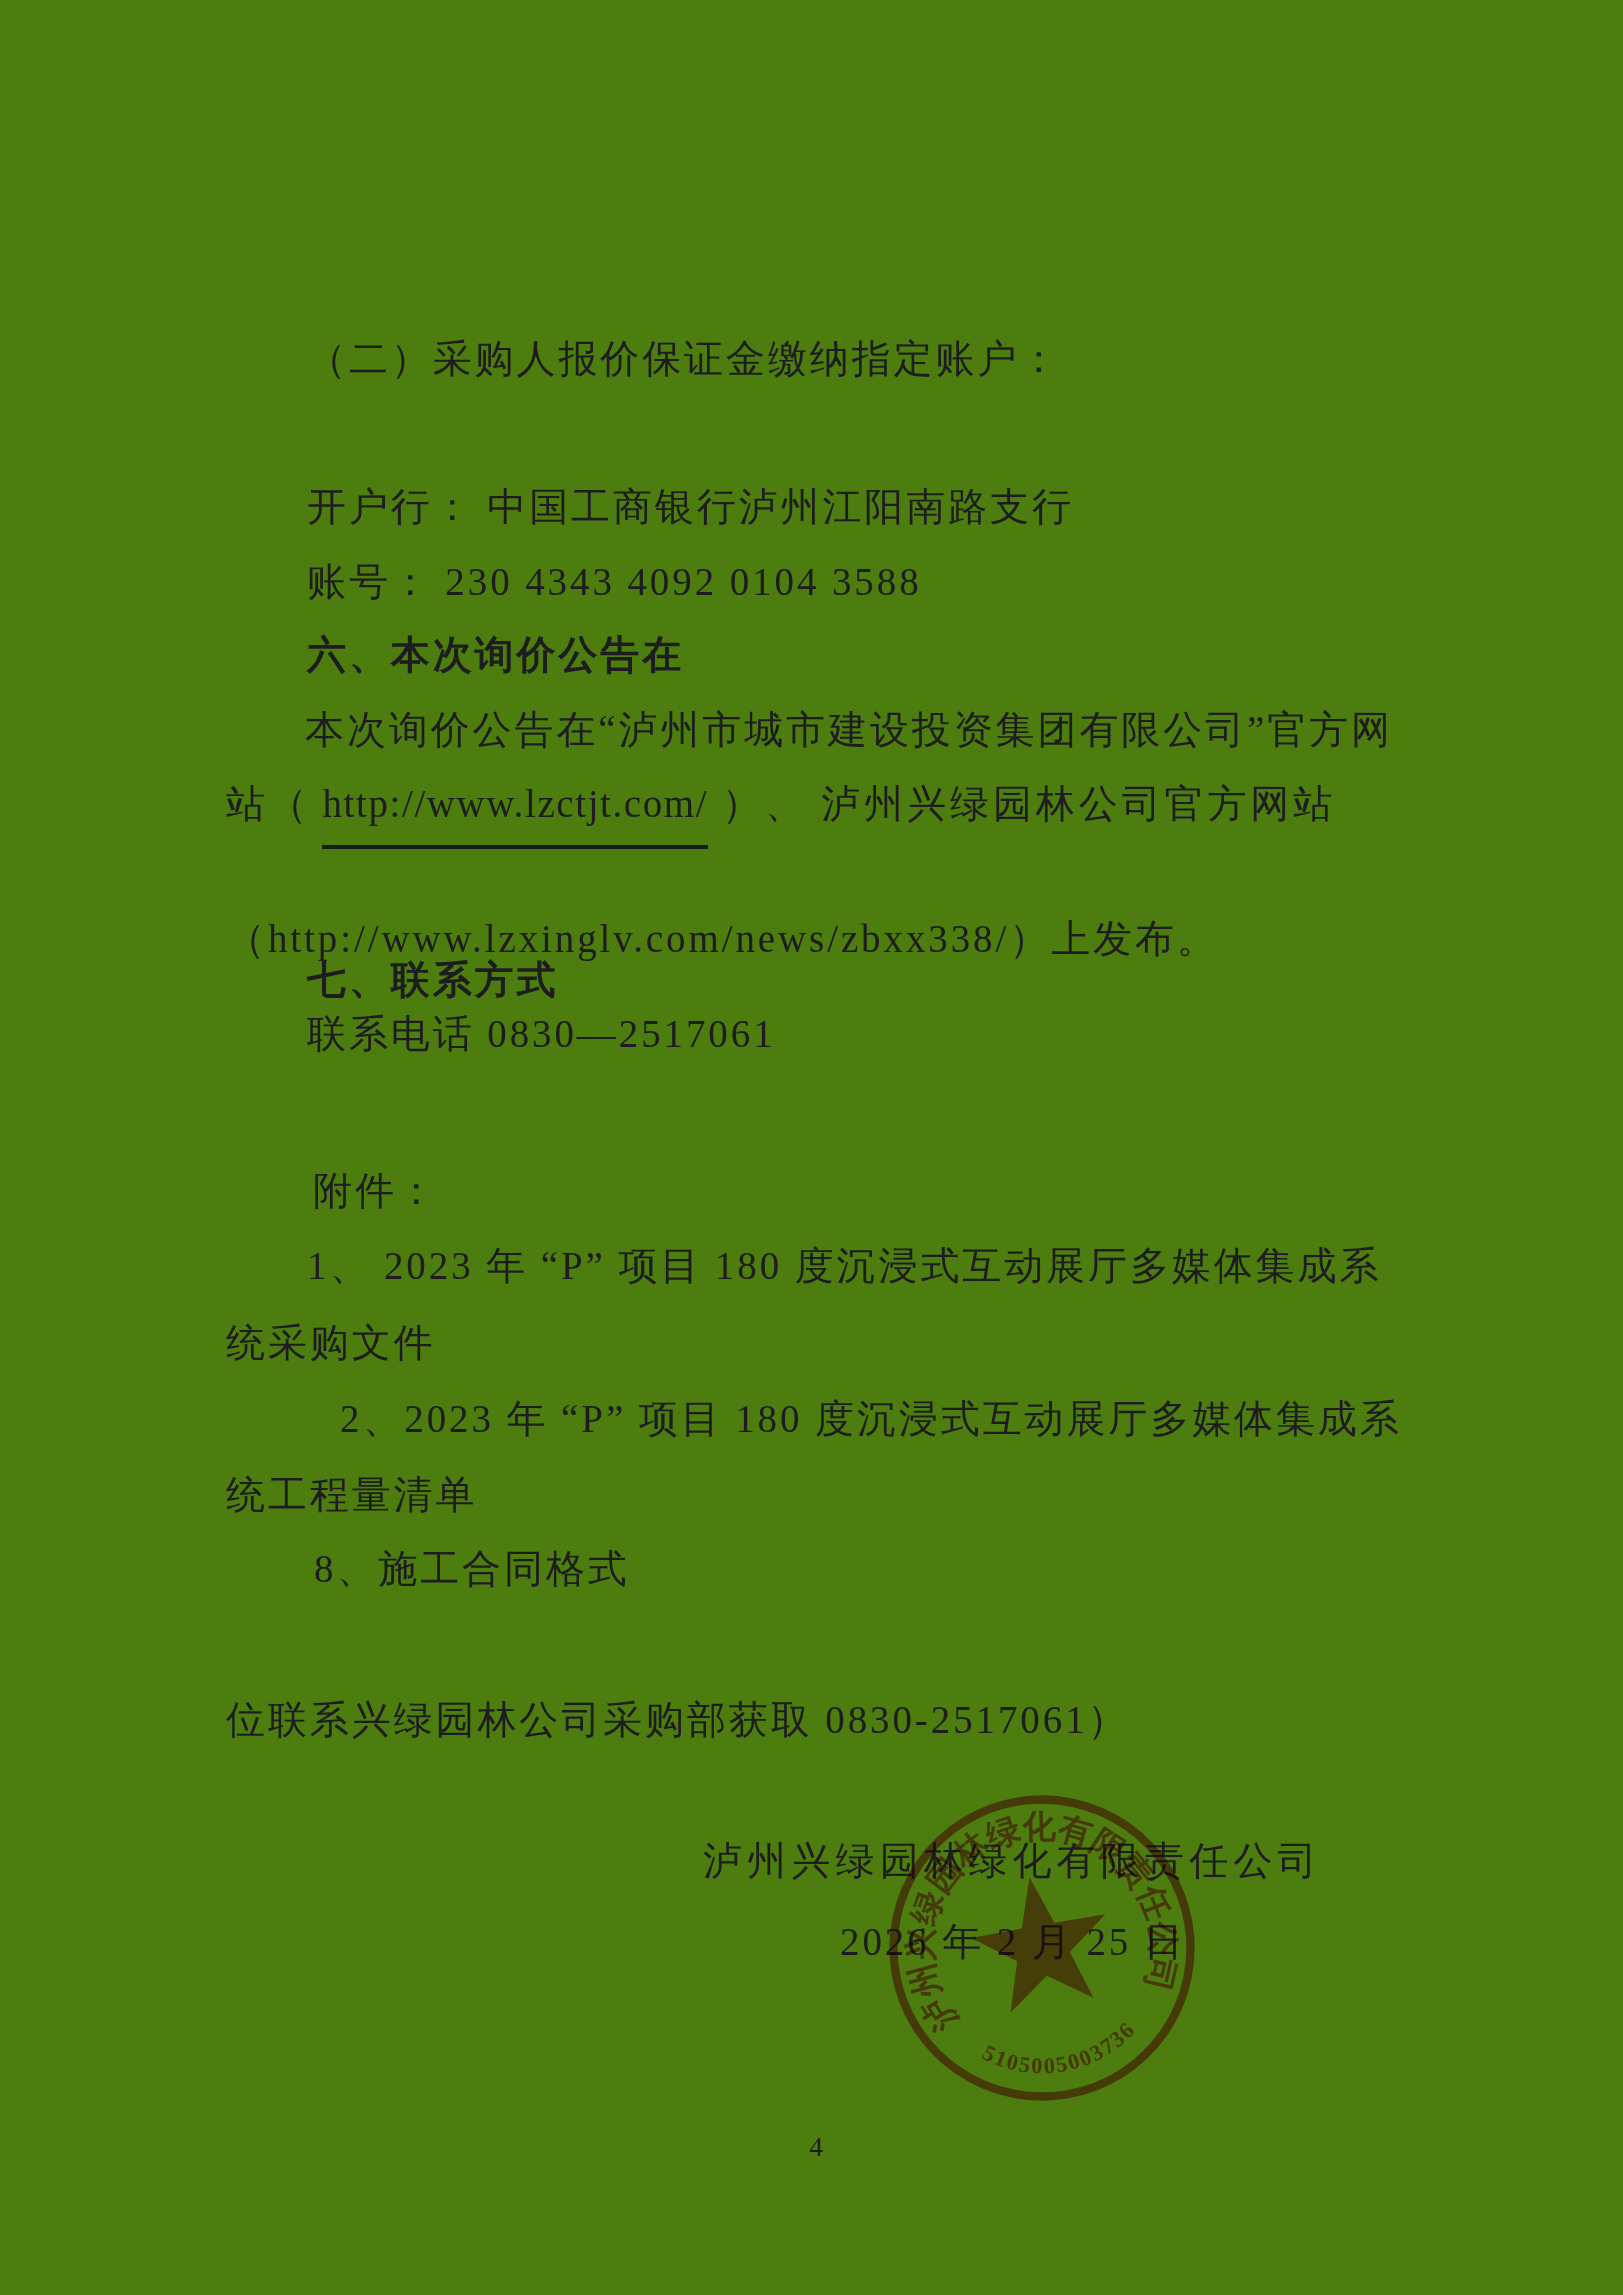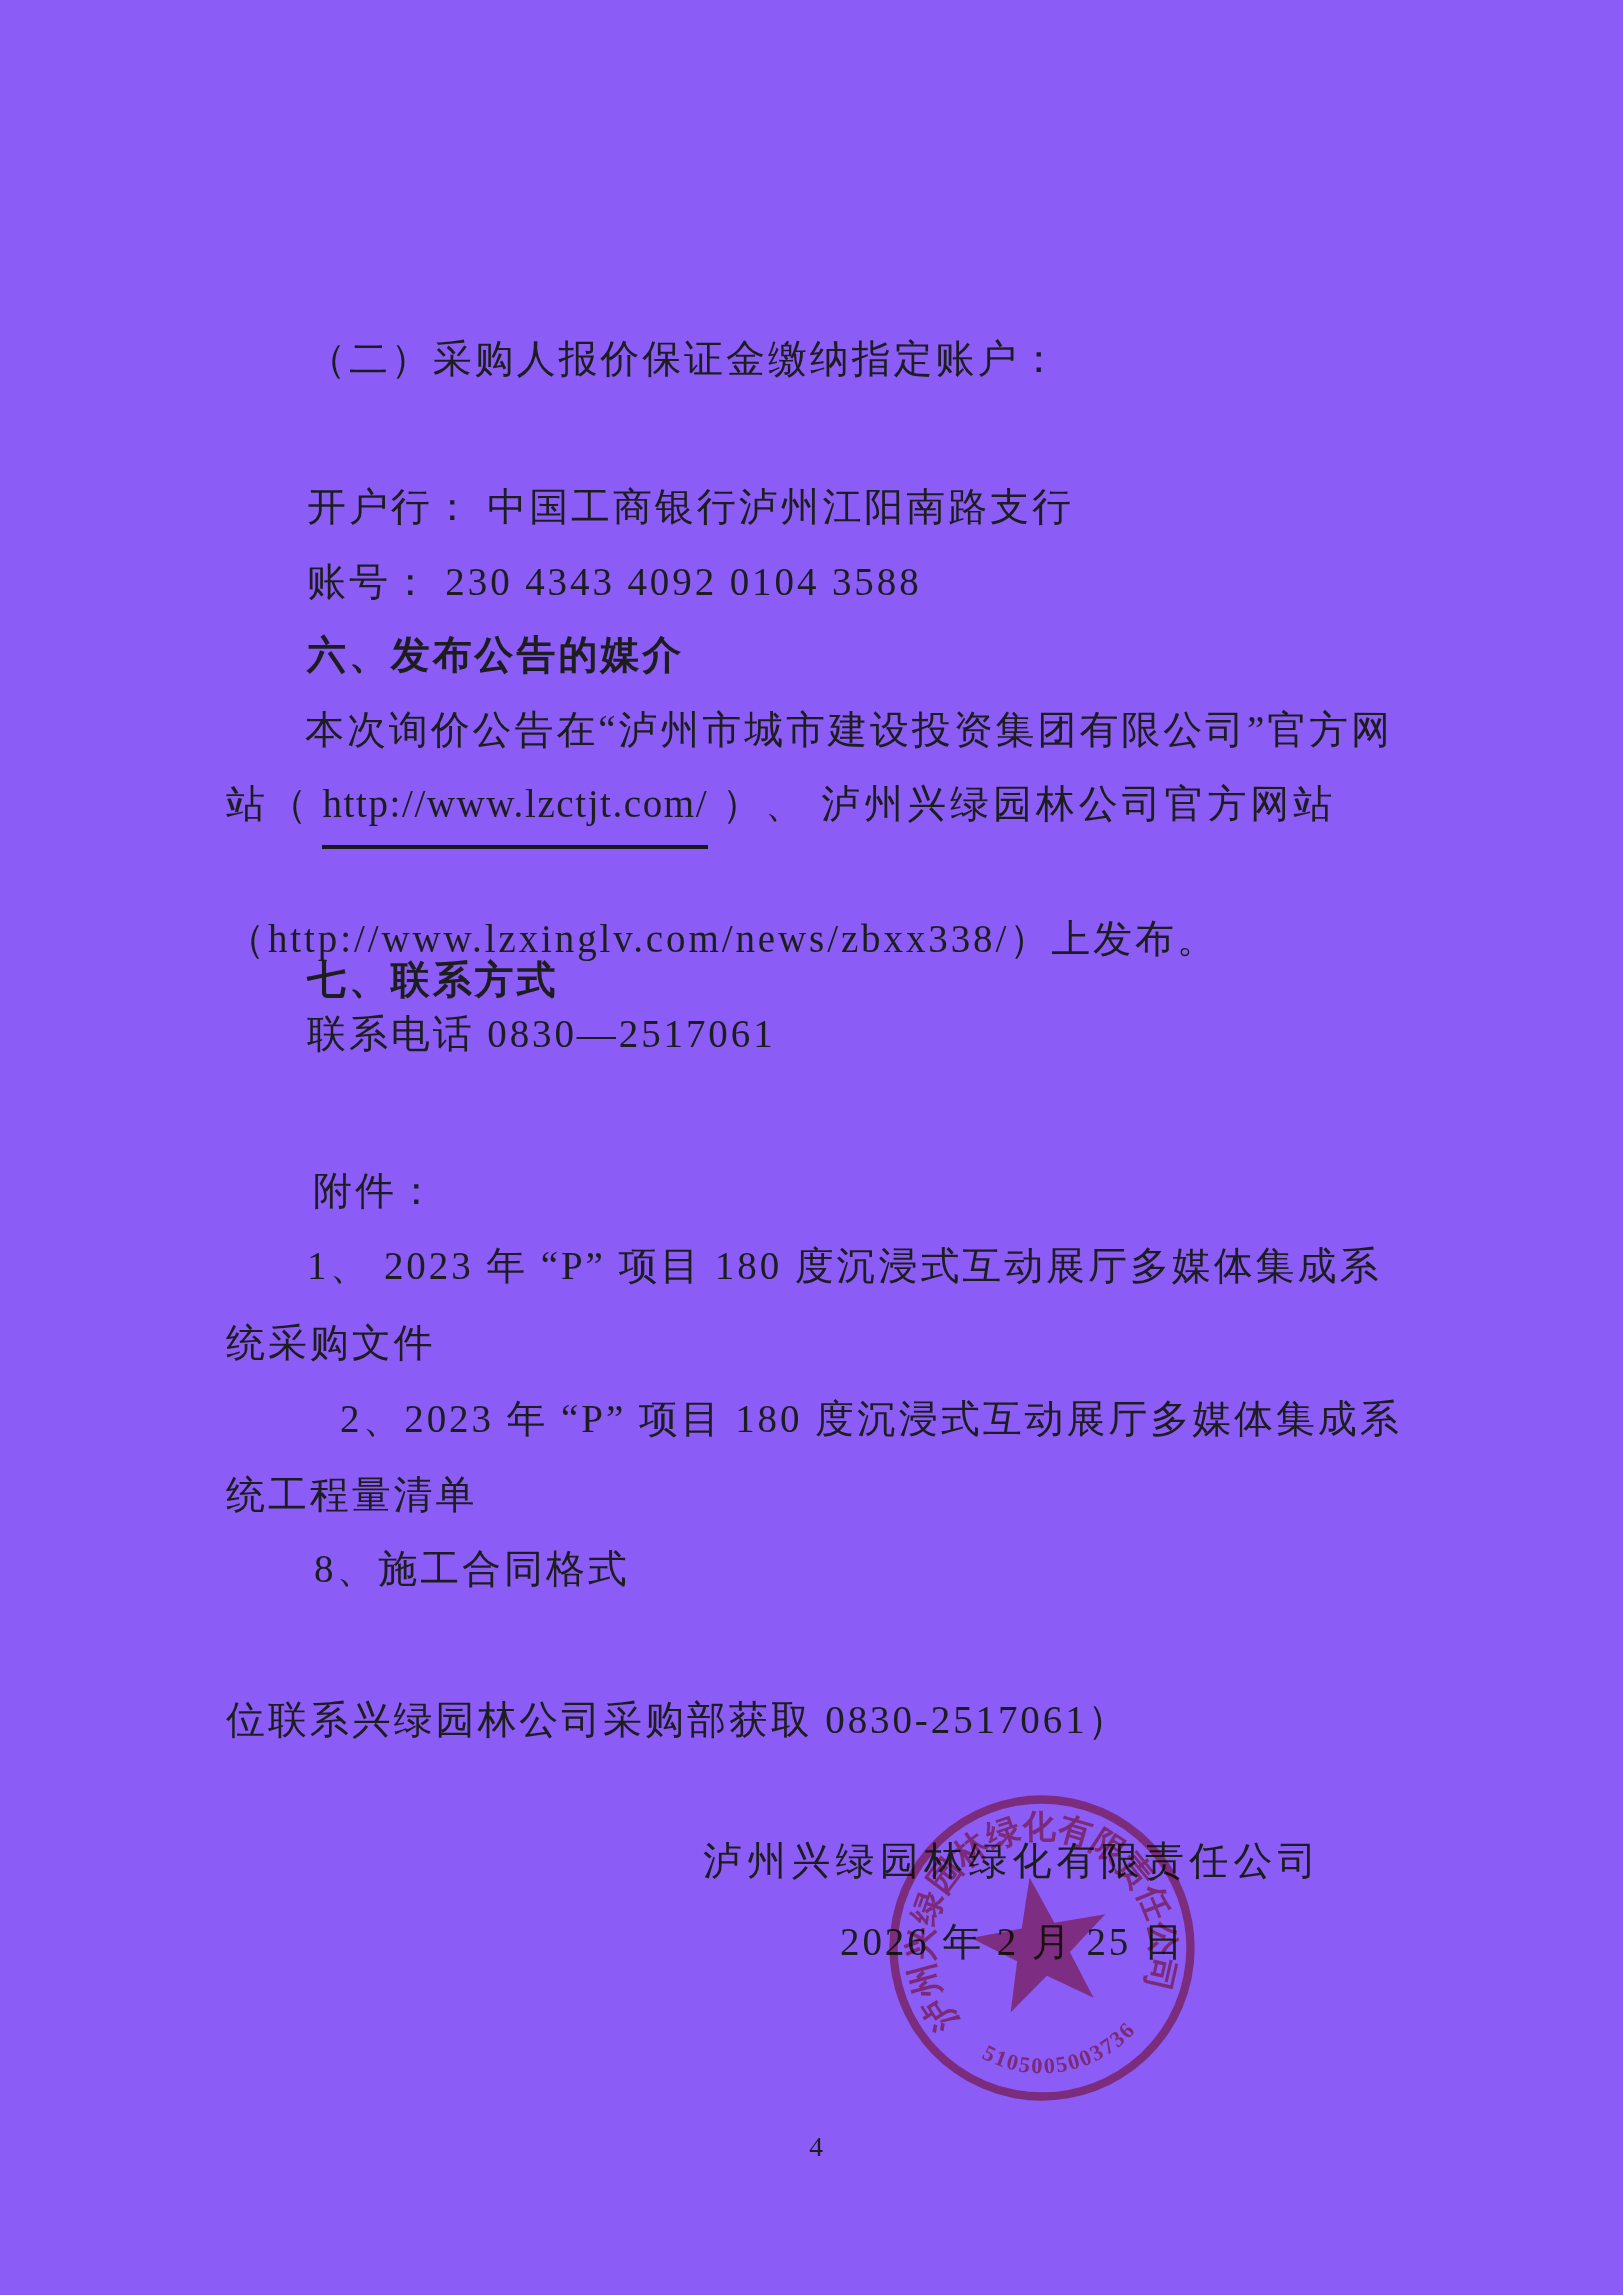--- a/index.html
+++ b/index.html
@@ -1,20 +1,20 @@
 <!DOCTYPE html>
 <html style="font-size:10.5px"><head>
 <meta charset="utf-8">
 <style>
   html, body { margin: 0; padding: 0; background: #ffffff; }
   .page {
     position: relative;
     width: 1623px;
     height: 2295px;
-    background: #8b5cf6;
+    background: #4d7c0f;
     overflow: hidden;
     font-family: "Liberation Serif", serif;
     color: #1d1d1f;
   }
   .line {
     position: absolute;
     white-space: nowrap;
     font-size: 39px;
     line-height: 1.15;
     letter-spacing: 2.9px;
@@ -50,21 +50,21 @@
 
 <div class="page">
 
   <div class="line" style="left:307px; top:337px;">（二）采购人报价保证金缴纳指定账户：</div>
 
 
   <div class="line" style="left:307px; top:485px;">开户行： 中国工商银行泸州江阳南路支行</div>
 
   <div class="line" style="left:307px; top:560px;">账号： 230 4343 4092 0104 3588</div>
 
-  <div class="line bold" style="left:307px; top:633px;">六、发布公告的媒介</div>
+  <div class="line bold" style="left:307px; top:633px;">六、本次询价公告在</div>
 
   <div class="line" style="left:305px; top:708px;">本次询价公告在“泸州市城市建设投资集团有限公司”官方网</div>
 
   <div class="line" style="left:226px; top:782px;">
     <span>站（ </span><span class="url u">http://www.lzctjt.com/</span><span class="suffix-cn"> ）、 泸州兴绿园林公司官方网站</span>
   </div>
 
   <div class="line" style="left:226px; top:889px;margin-top:28px;">（http://www.lzxinglv.com/news/zbxx338/）上发布。</div>
 
   <div class="line bold" style="left:307px; top:934px;margin-top:24px;">七、联系方式</div>

